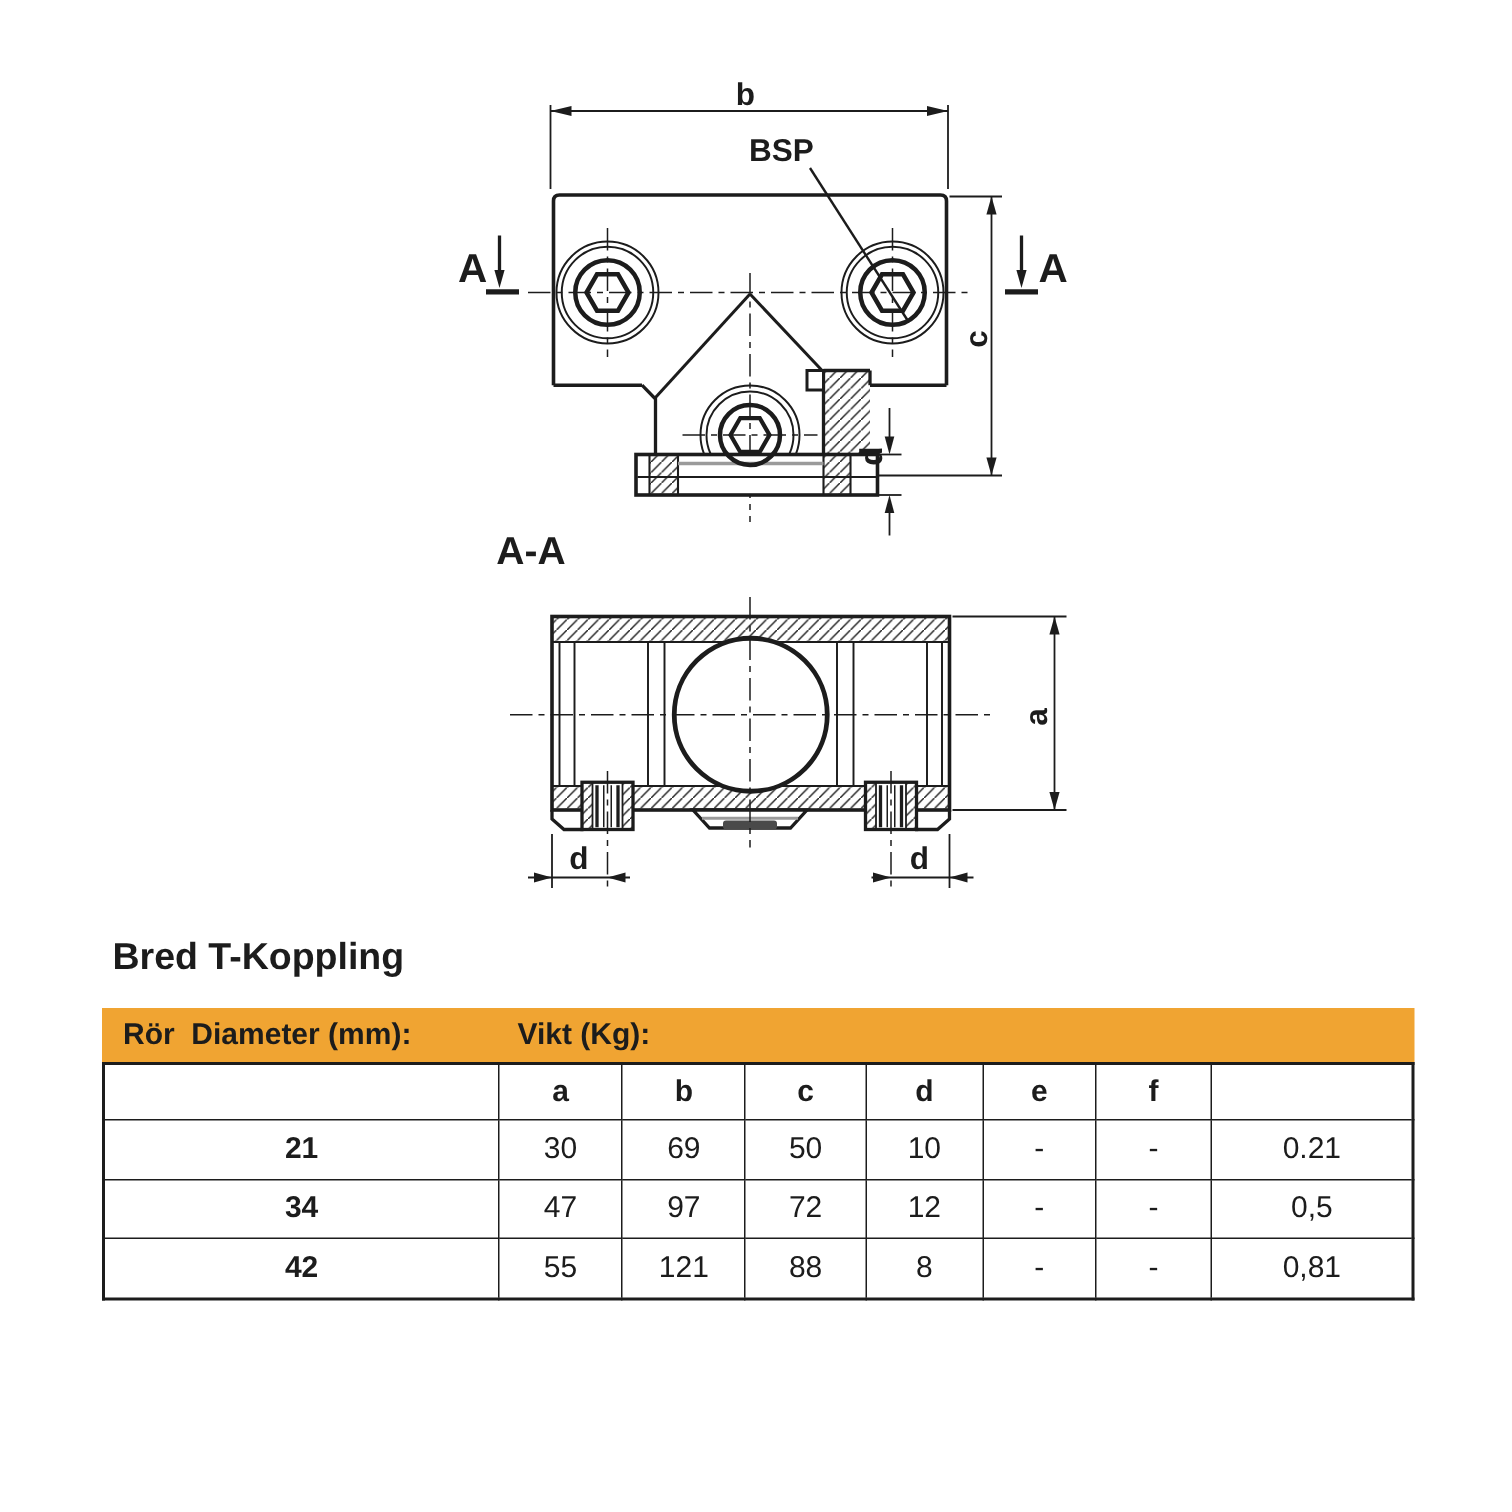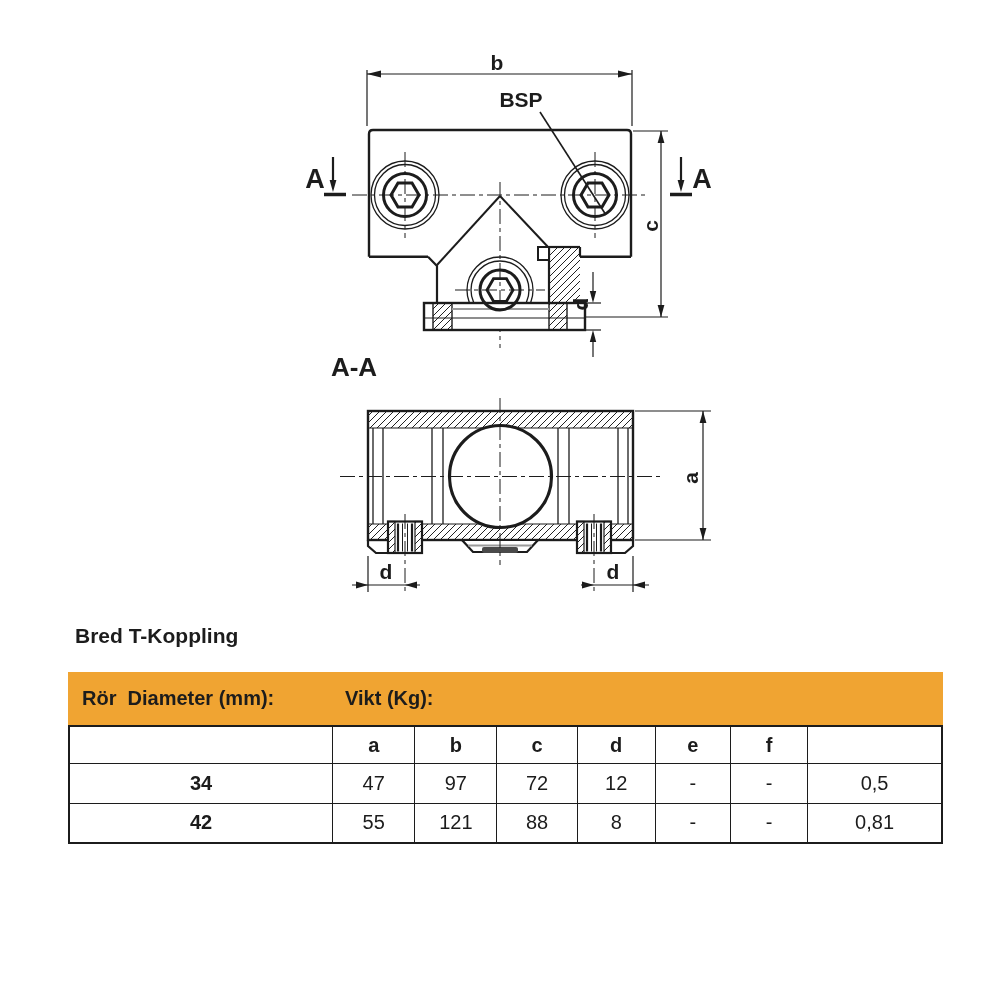--- a/index.html
+++ b/index.html
@@ -3,24 +3,24 @@
 <meta charset="utf-8">
 <style>
   html,body{margin:0;padding:0;background:#fff;}
   #page{position:relative;width:1008px;height:1008px;background:#fff;overflow:hidden;
         font-family:"Liberation Sans","DejaVu Sans",sans-serif;color:#1c1c1c;}
   svg text{font-family:"Liberation Sans","DejaVu Sans",sans-serif;fill:#1c1c1c;}
   .dimlbl{font-size:21px;font-weight:bold;}
   .marklbl{font-size:27px;font-weight:bold;}
   .seclbl{font-size:26px;font-weight:bold;}
 
-  #title{position:absolute;left:75px;top:624px;font-size:21px;font-weight:bold;}
+  #title{position:absolute;left:75px;top:624px;font-size:25px;font-weight:bold;}
 
   #spec{position:absolute;left:68px;top:672px;width:875px;}
-  #spec-header{height:53px;display:flex;align-items:center;font-size:20px;font-weight:bold;white-space:pre;}
+  #spec-header{height:36px;display:flex;align-items:center;font-size:20px;font-weight:bold;white-space:pre;}
   #spec-header .h1{width:263px;padding-left:14px;}
   #spec-header .h2{flex:1;}
   #spec-header .h3{padding-right:36px;}
   #spec table{border-collapse:collapse;width:875px;table-layout:fixed;}
   #spec td{border:1.6px solid #1c1c1c;text-align:center;font-size:20px;padding:0;}
   #spec table{border:2px solid #1c1c1c;}
   #spec tr.subhead td{height:36px;font-weight:bold;}
   #spec tr.datarow td{height:38.5px;}
   #spec td.dia{font-weight:bold;}
 </style>
@@ -251,20 +251,30 @@
         <td></td>
         <td>a</td>
         <td>b</td>
         <td>c</td>
         <td>d</td>
         <td>e</td>
         <td>f</td>
         <td></td>
       </tr>
       <tr class="datarow">
+        <td class="dia">21</td>
+        <td>30</td>
+        <td>69</td>
+        <td>50</td>
+        <td>10</td>
+        <td>-</td>
+        <td>-</td>
+        <td>0.21</td>
+      </tr>
+      <tr class="datarow">
         <td class="dia">34</td>
         <td>47</td>
         <td>97</td>
         <td>72</td>
         <td>12</td>
         <td>-</td>
         <td>-</td>
         <td>0,5</td>
       </tr>
       <tr class="datarow">

